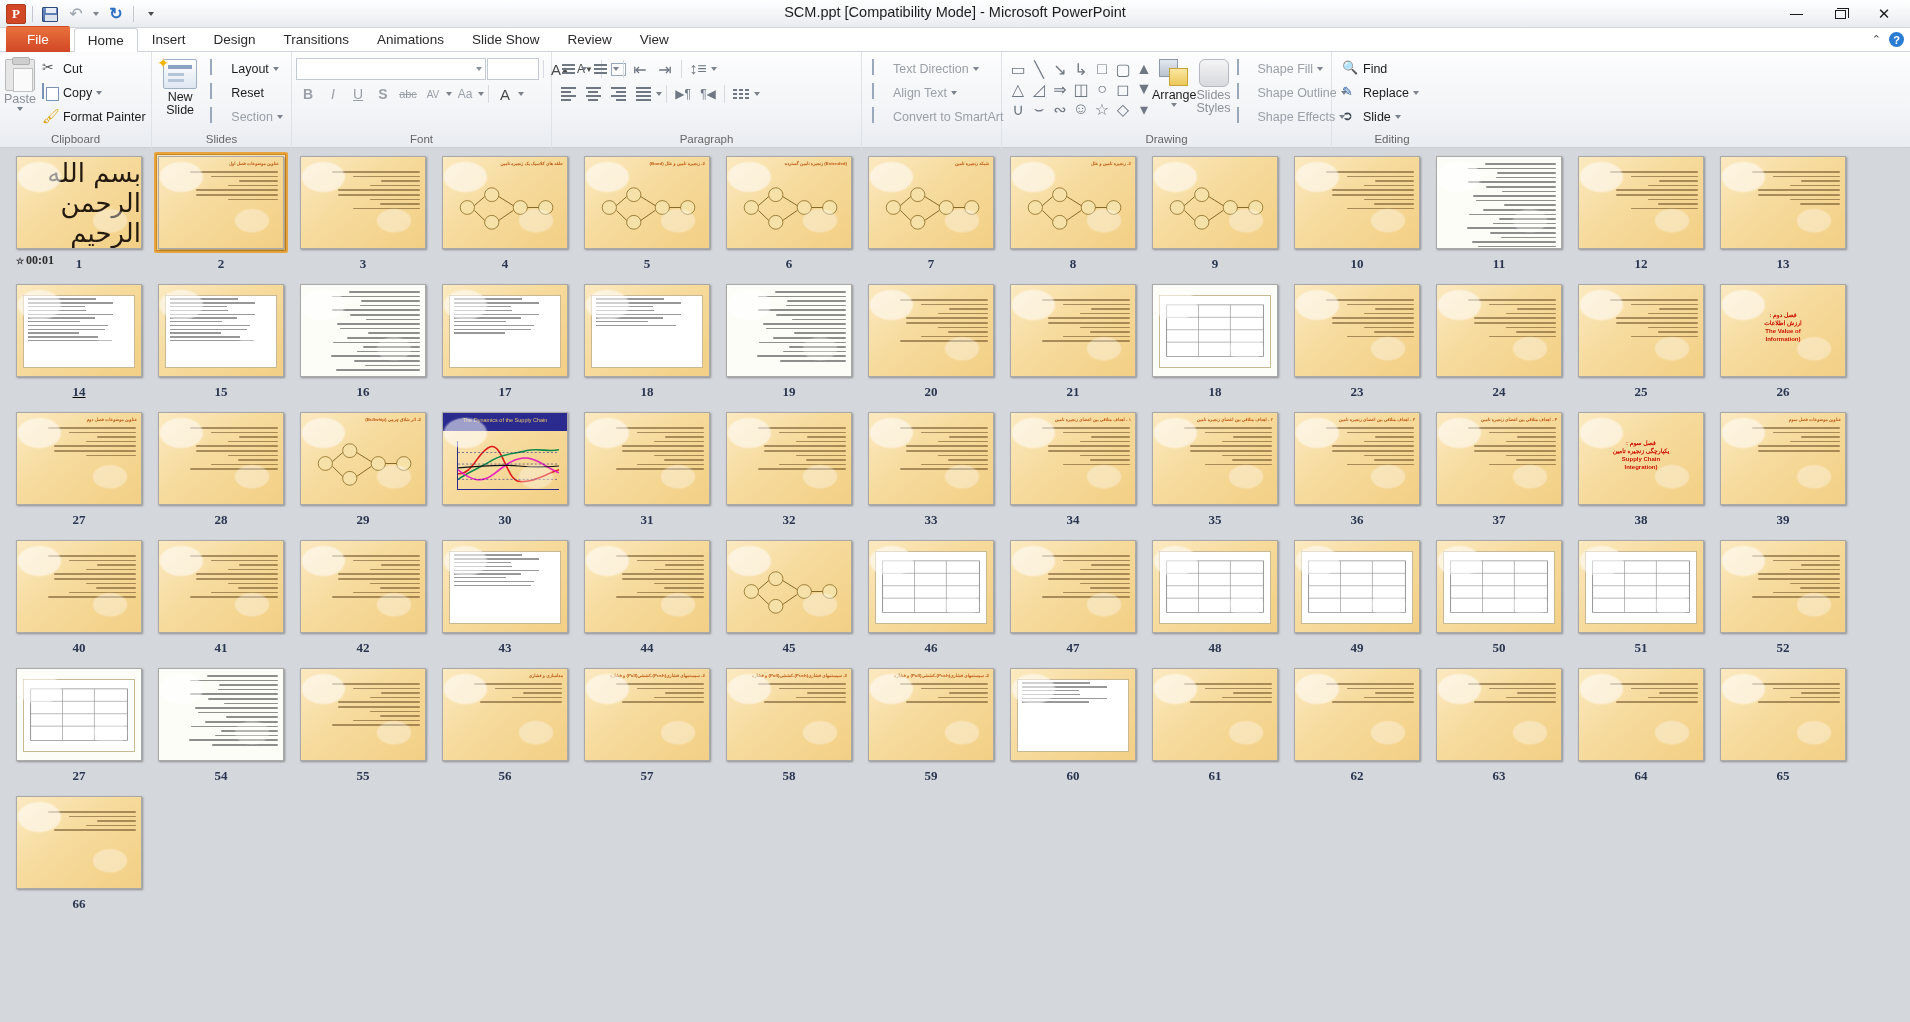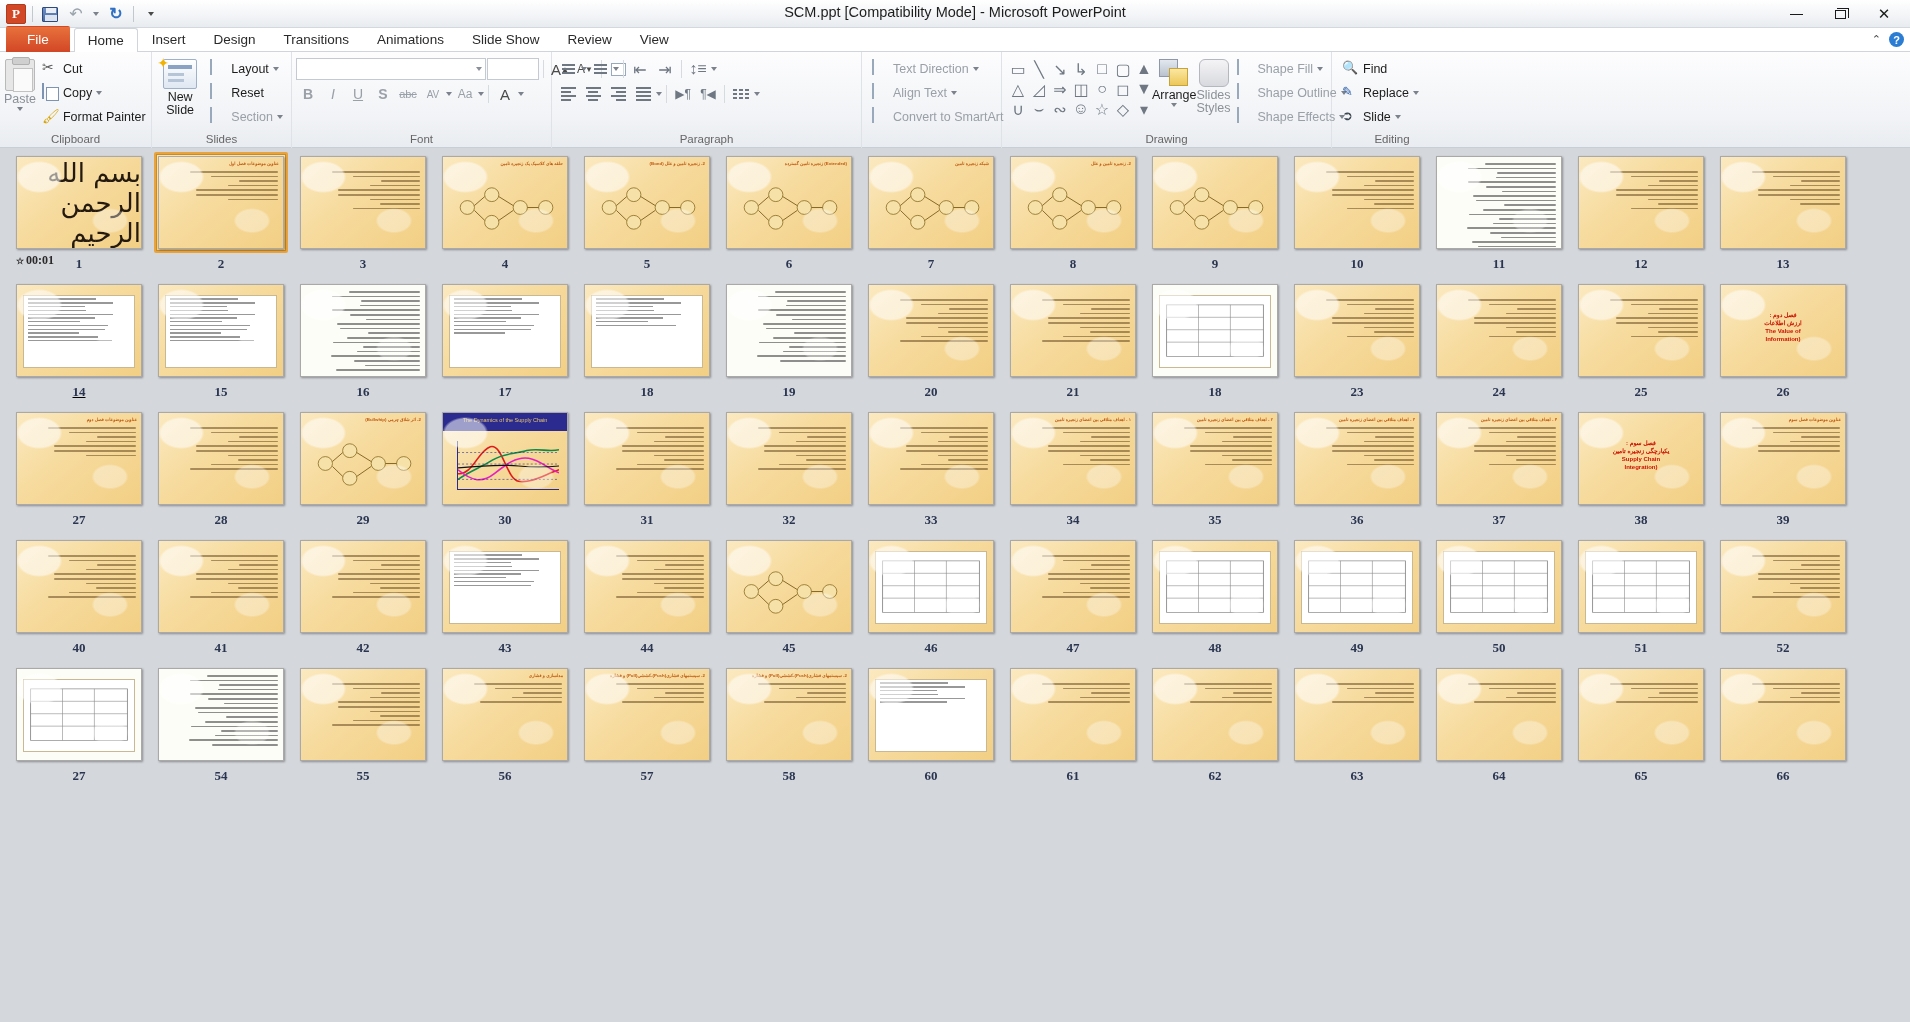--- a/index.html
+++ b/index.html
@@ -1589,20 +1589,37 @@
             </div>
           </div>
         </div>
         <div style="position: relative; width: 134px; display: flex; justify-content: center;">
           <div class="tnum">58</div>
         </div>
       </div>
       <div class="cell">
         <div class="thumbwrap">
           <div class="thumb leafy">
+            <div class="t-title">2- سیستمهای فشاری(Push)-کششی(Pull) و فشاره</div>
+            <div class="t-lines">
+              <i style="width: 77%; margin-left: auto;"></i>
+              <i style="width: 59%; margin-left: auto;"></i>
+              <i style="width: 34%; margin-left: auto;"></i>
+              <i style="width: 44%; margin-left: auto;"></i>
+              <i style="width: 72%; margin-left: auto;"></i>
+            </div>
+          </div>
+        </div>
+        <div style="position: relative; width: 134px; display: flex; justify-content: center;">
+          <div class="tnum">59</div>
+        </div>
+      </div>
+      <div class="cell">
+        <div class="thumbwrap">
+          <div class="thumb leafy">
             <div class="t-card">
               <i style="width: 62%;"></i>
               <i style="width: 77%;"></i>
               <i style="width: 52%;"></i>
               <i style="width: 53%;"></i>
               <i style="width: 77%;"></i>
               <i style="width: 61%;"></i>
             </div>
           </div>
         </div>

